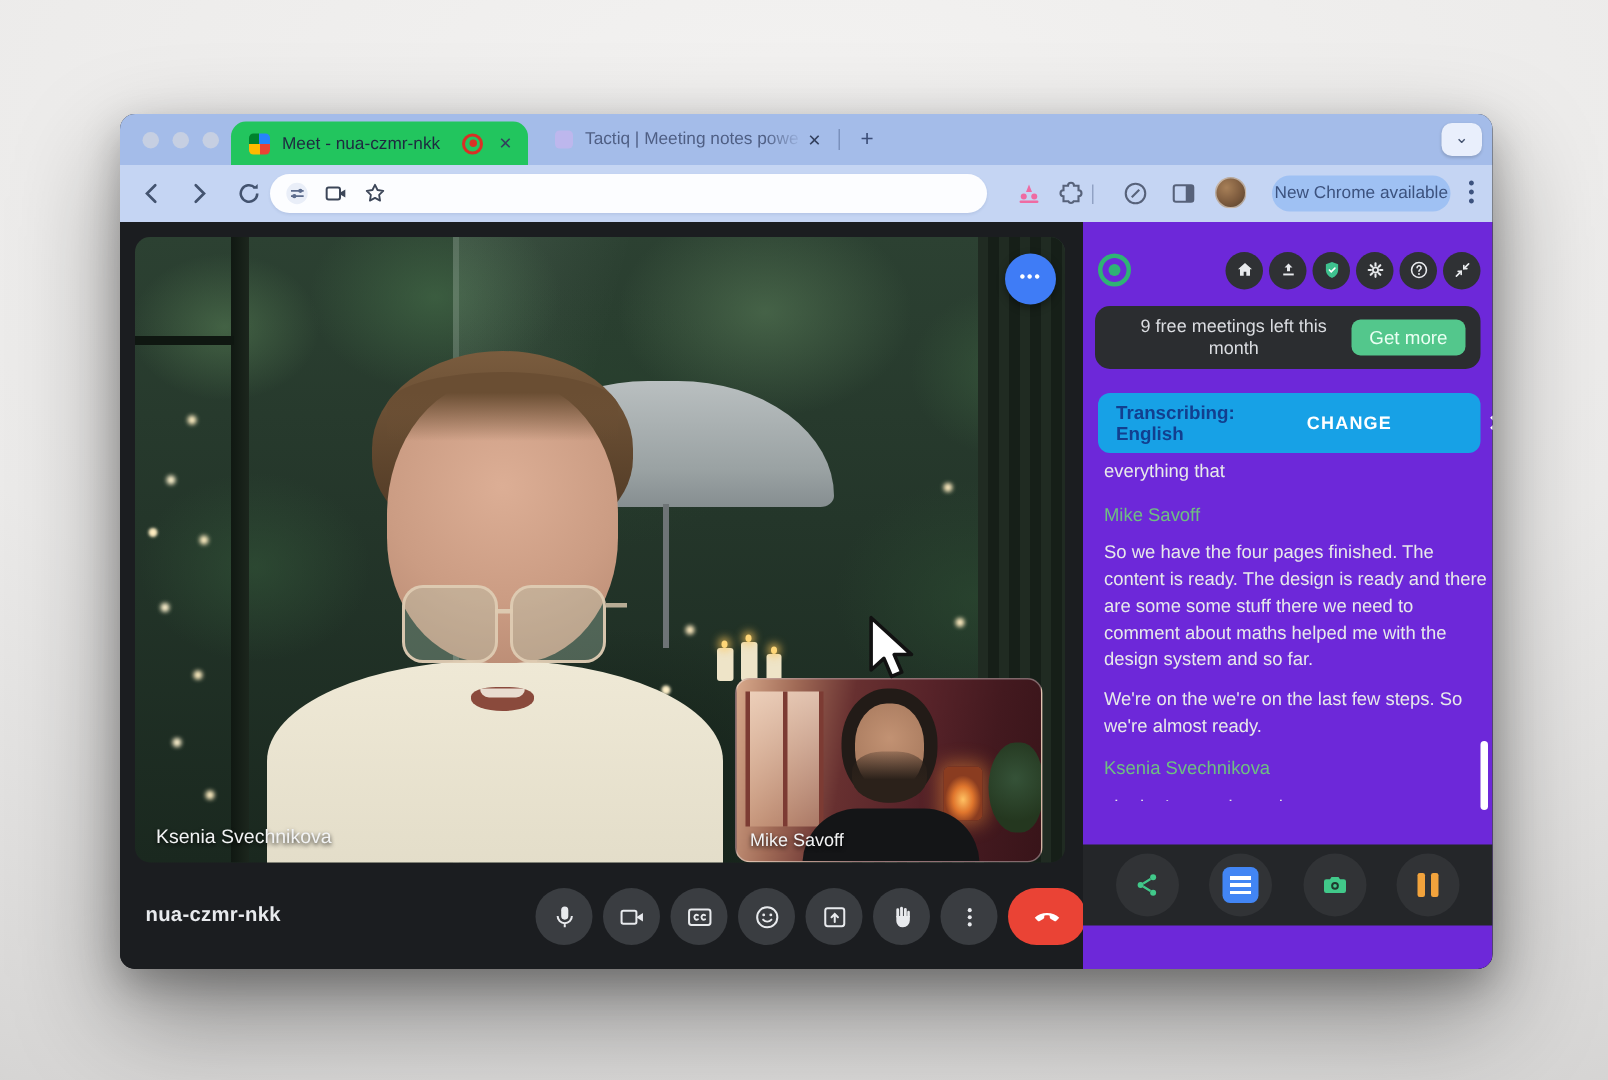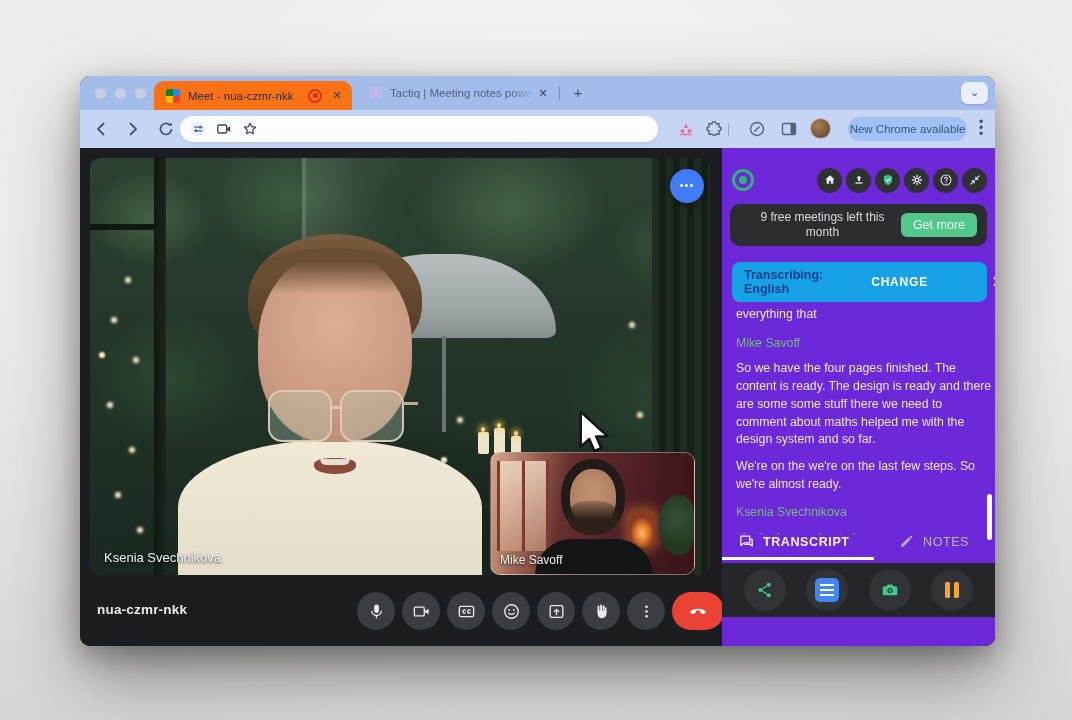--- a/index.html
+++ b/index.html
@@ -10,21 +10,21 @@
 
   
   .window { position:absolute; left:80px; top:76px; width:915px; height:570px; border-radius:10px;
     overflow:hidden; background:#1b1d20;
     box-shadow:0 30px 70px rgba(0,0,0,.40), 0 10px 26px rgba(0,0,0,.25); }
 
   .tabstrip { position:absolute; left:0; top:0; right:0; height:34px; background:#a4bce9; }
   .traffic { position:absolute; top:12px; width:11px; height:11px; border-radius:50%; background:#c6cfe2; }
   .t1{left:15px}.t2{left:35px}.t3{left:55px}
 
-  .tab-active { position:absolute; left:74px; top:5px; width:198px; height:29px; background:#f97316;
+  .tab-active { position:absolute; left:74px; top:5px; width:198px; height:29px; background:#22c55e;
     border-radius:10px 10px 0 0; display:flex; align-items:center; padding:0 8px 0 12px; }
   .favicon-meet { width:14px; height:14px; border-radius:3px; flex:0 0 auto;
     background:conic-gradient(#2684fc 0 25%, #ea4335 25% 50%, #ffba00 50% 75%, #00832d 75%); }
   .tab-title { font-size:11.5px; color:#1e2940; margin-left:8px; flex:1; white-space:nowrap; overflow:hidden; }
   .rec { width:14px; height:14px; border:2px solid #d93025; border-radius:50%; position:relative; flex:0 0 auto; margin-right:8px;}
   .rec::after { content:""; position:absolute; left:2.5px; top:2.5px; width:5px; height:5px; border-radius:50%; background:#d93025; }
   .tab-x { font-size:11px; color:#33405e; width:14px; text-align:center; cursor:default; flex:0 0 auto;}
 
   .tab-inactive { position:absolute; left:280px; top:0; width:198px; height:34px; display:flex; align-items:center; padding:0 8px 0 10px; }
   .favicon-tactiq { width:12px; height:12px; border-radius:3px; background:#c3b5ee; opacity:.8; flex:0 0 auto;}
@@ -436,36 +436,20 @@
         <div class="sb-scroll">
           <p>everything that</p>
           <div class="speaker">Mike Savoff</div>
           <p>So we have the four pages finished. The content is ready. The design is ready and there are some some stuff there we need to comment about maths helped me with the design system and so far.</p>
           <p>We're on the we're on the last few steps. So we're almost ready.</p>
           <div class="speaker">Ksenia Svechnikova</div>
           <p>oh, that's amazing to hear</p>
         </div>
         <div class="sb-thumb"></div>
 
-        <div class="sb-tabs">
-          <div class="sbtab tab-transcript">
-            <svg viewBox="0 0 24 24">
-                <path d="M4 4.5h12.5v9.5H8.5L4 17.5z" fill="none" stroke="#f1f2f3" stroke-width="1.8" stroke-linejoin="round"></path>
-                <path d="M17 9h3v9.5L16.5 16H9" fill="none" stroke="#f1f2f3" stroke-width="1.8" stroke-linejoin="round"></path>
-              </svg>
-            <span>TRANSCRIPT</span>
-          </div>
-          <div class="sbtab tab-notes">
-            <svg viewBox="0 0 24 24">
-                <path d="M4.5 16.8V19.5h2.7L17.5 9.2l-2.7-2.7zM16 5.3l2.7 2.7 1.2-1.2a1 1 0 0 0 0-1.5l-1.2-1.2a1 1 0 0 0-1.5 0z" fill="#b9bdc1"></path>
-              </svg>
-            <span>NOTES</span>
-          </div>
-          <div class="sb-underline"></div>
-        </div>
 
         <div class="sb-actions">
           <div class="abtn">
             <svg viewBox="0 0 24 24">
                 <g fill="#41c98a">
                   <circle cx="6.5" cy="12" r="2.4"></circle>
                   <circle cx="16.5" cy="5.8" r="2.4"></circle>
                   <circle cx="16.5" cy="18.2" r="2.4"></circle>
                 </g>
                 <path d="M8.6 10.8l5.8-3.6M8.6 13.2l5.8 3.6" stroke="#41c98a" stroke-width="1.7" fill="none"></path>

